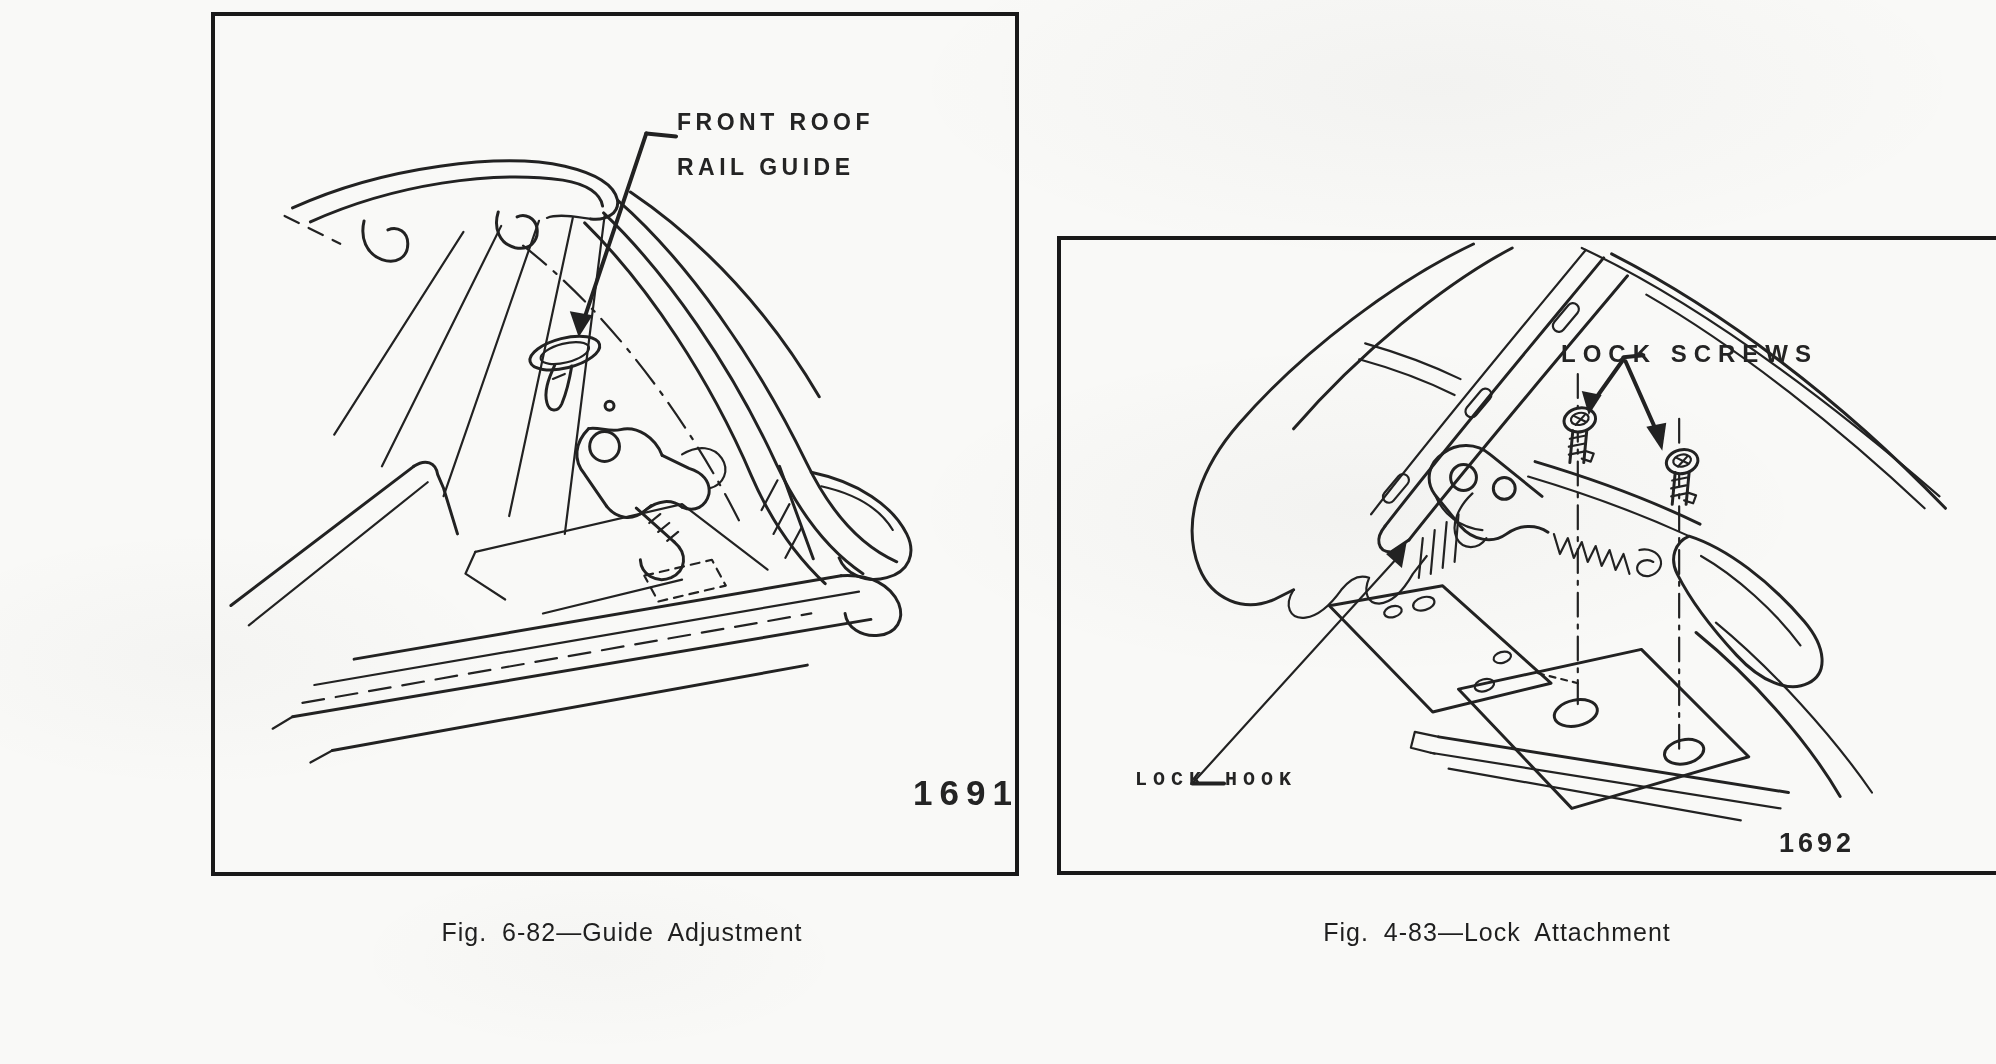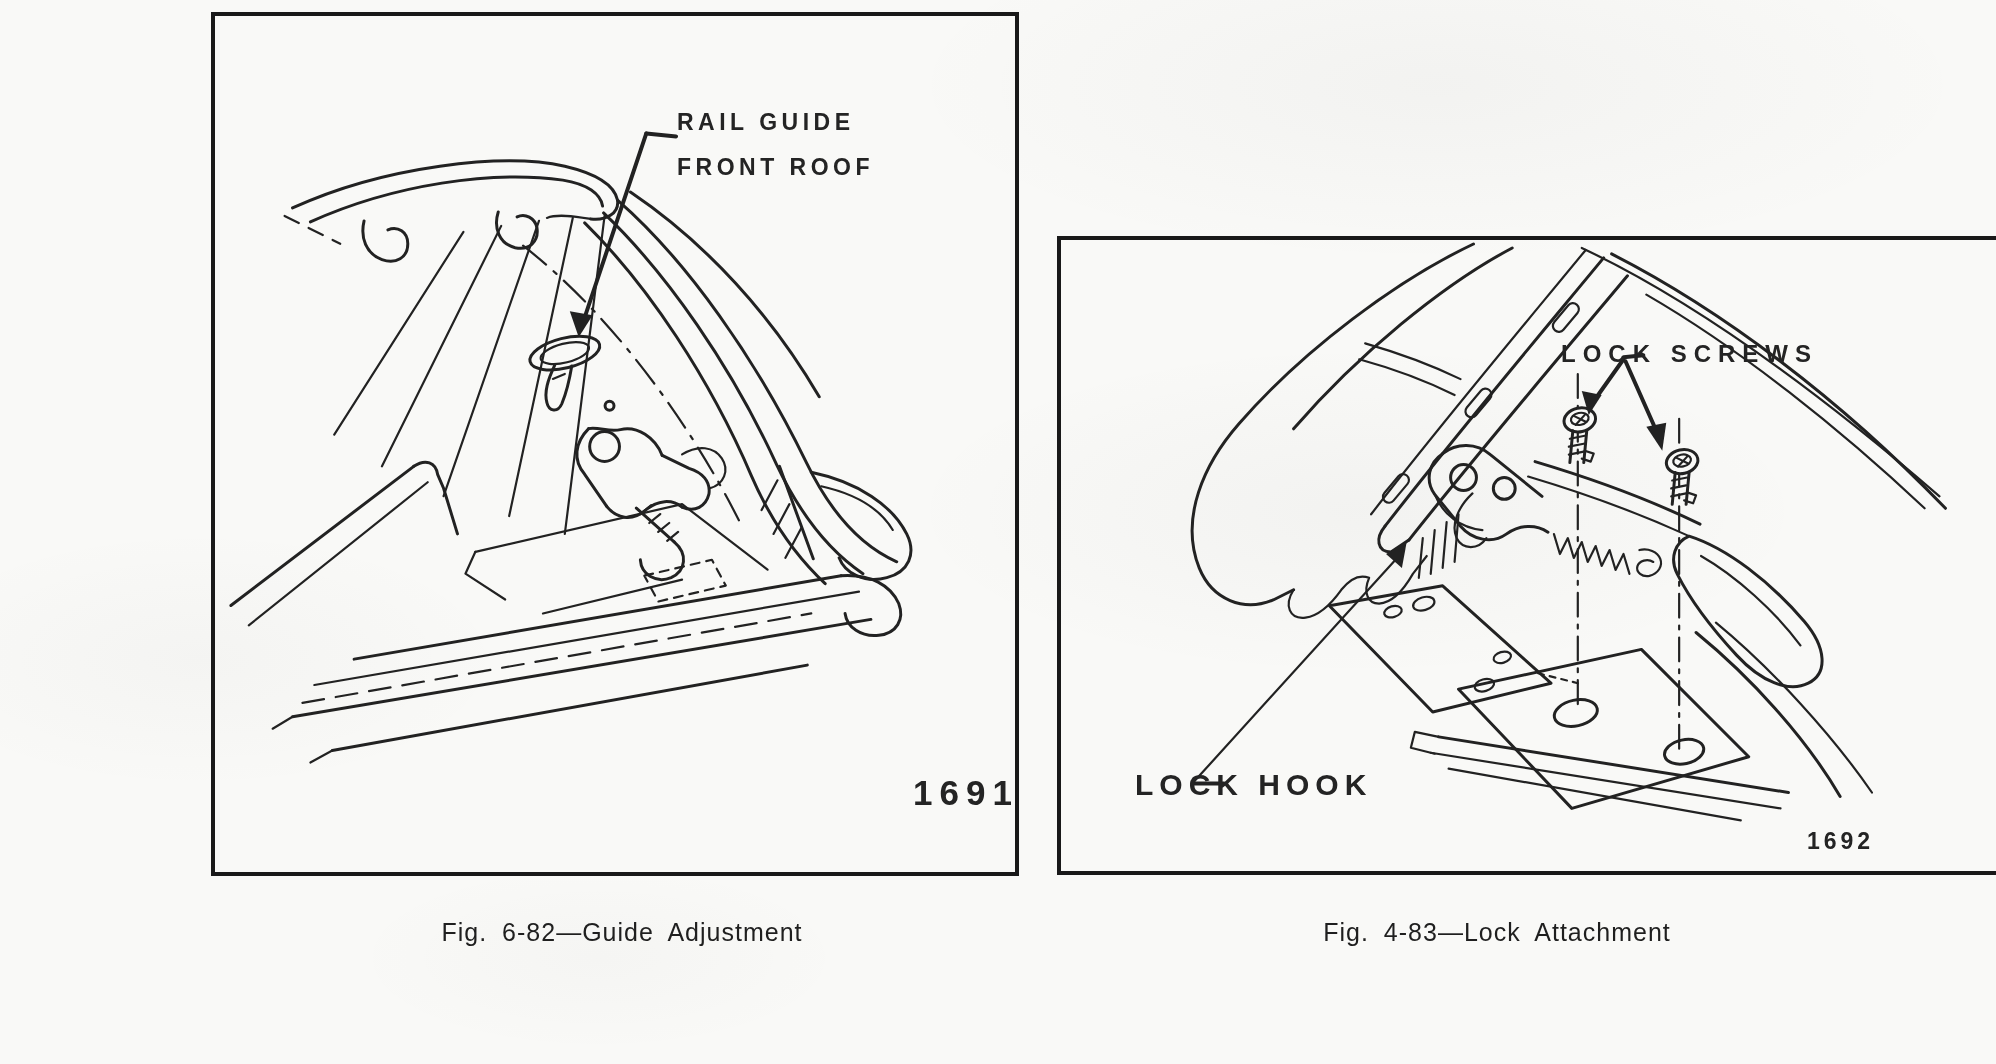--- a/index.html
+++ b/index.html
@@ -34,26 +34,26 @@
   }
   .art .thin{stroke-width:2.2;}
   .art .thick{stroke-width:4;}
   .art .fillink{fill:#222;stroke:none;}
   .art .paper{fill:#f9f9f7;}
   .callout{
     position:absolute;font-weight:bold;color:#242424;white-space:nowrap;
   }
   .callout-roof{left:462px;top:84px;font-size:23px;letter-spacing:4.5px;line-height:45px;}
   .callout-screws{left:500px;top:100px;font-size:24px;letter-spacing:7px;}
-  .callout-hook{left:74px;top:528px;font-size:30px;letter-spacing:6px;}
+  .callout-hook{left:74px;top:528px;font-size:20px;letter-spacing:6px;font-family:Liberation Mono, monospace;}
   .plate-num{
     position:absolute;font-weight:bold;color:#242424;white-space:nowrap;
   }
   .plate-fig1{left:698px;top:757px;font-size:35px;letter-spacing:7px;}
-  .plate-fig2{left:746px;top:588px;font-size:23px;letter-spacing:4px;}
+  .plate-fig2{left:718px;top:588px;font-size:27px;letter-spacing:4px;}
   .caption{
     position:absolute;top:918px;width:620px;text-align:center;
     font-size:25px;color:#1f1f1f;letter-spacing:1px;word-spacing:7px;white-space:nowrap;
   }
   .caption-fig1{left:312px;text-align:center;}
   .caption-fig2{left:1187px;}
 </style>
 </head>
 <body>
 
@@ -140,22 +140,22 @@
         </g>
 
         <g>
           <path d="M 464,120 L 434,117" class="thick"></path>
           <path d="M 434,117 L 372,302" class="thick"></path>
           <polygon points="357,296 380,300 366,322" class="fillink"></polygon>
         </g>
       </svg>
 
       <div class="callout callout-roof">
+        <div>FRONT ROOF</div>
         <div>RAIL GUIDE</div>
-        <div>FRONT ROOF</div>
       </div>
       <div class="plate-num plate-fig1">1691</div>
     </div>
     <figcaption class="caption caption-fig1">Fig. 6-82—Guide Adjustment</figcaption>
   </figure>
 
   <figure style="margin:0">
     <div class="frame frame-fig2">
 
       <svg class="art" viewBox="0 0 808 635">

